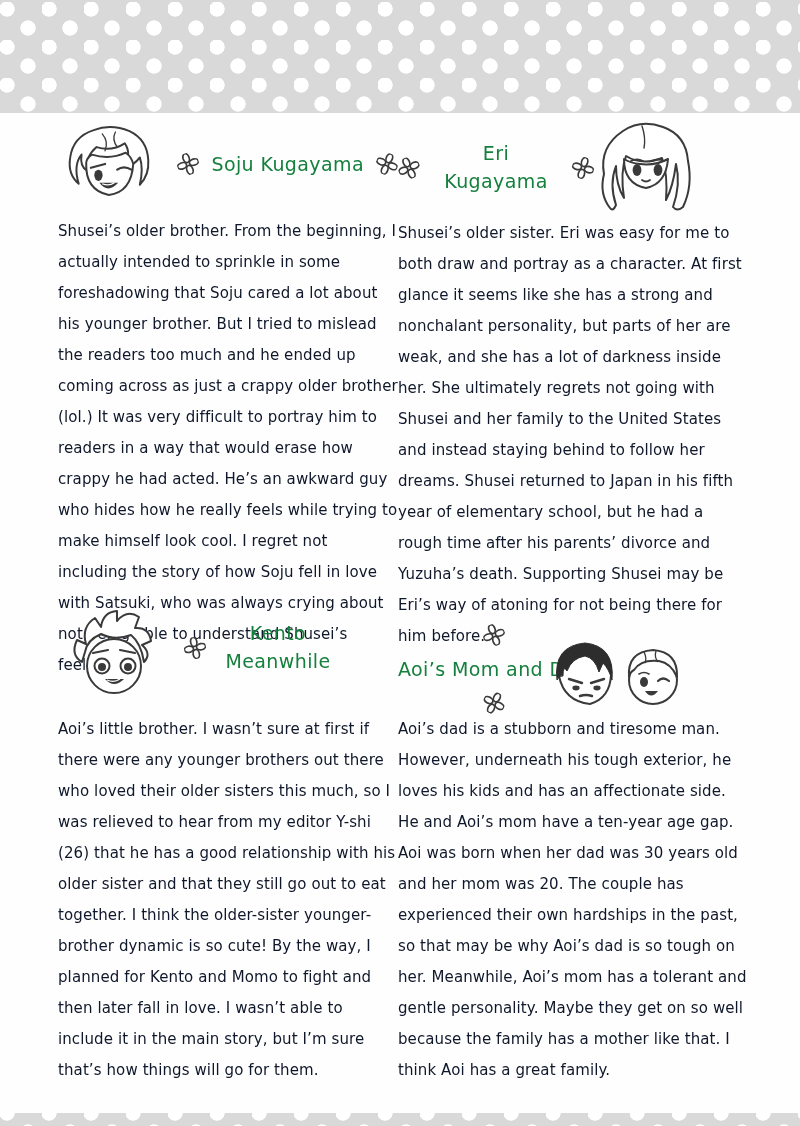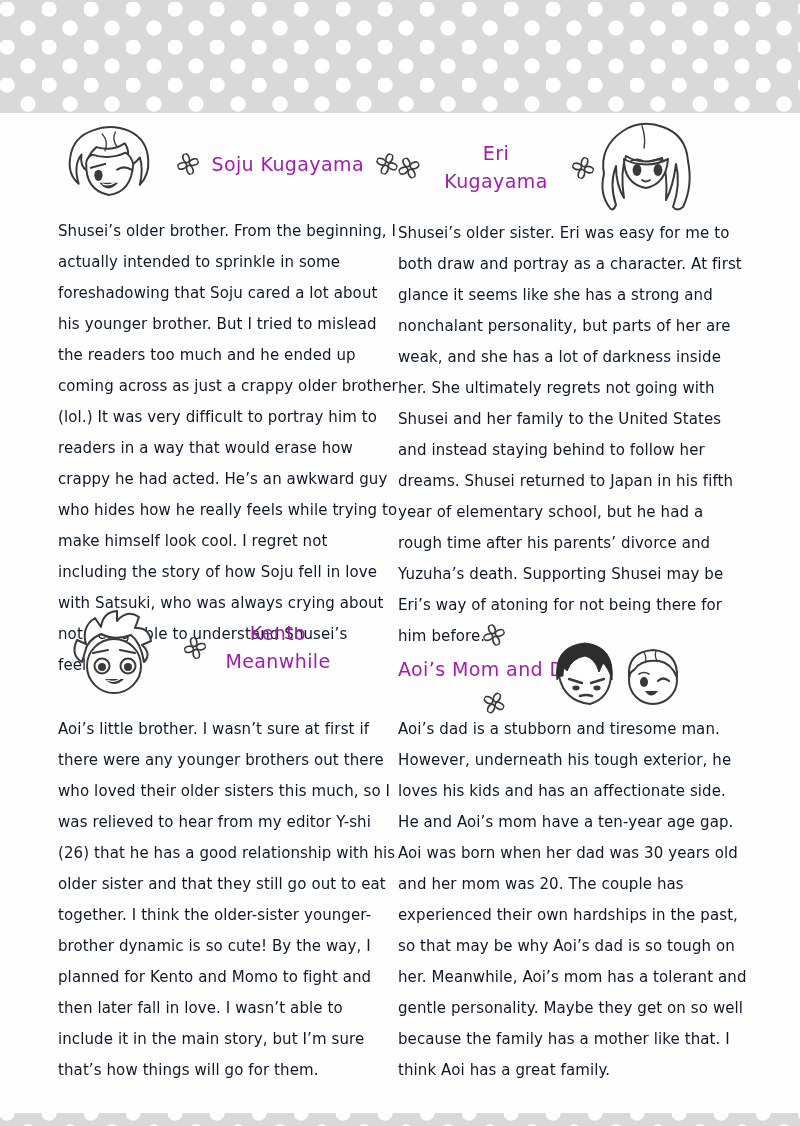--- a/index.html
+++ b/index.html
@@ -20,21 +20,21 @@
   .band-top{top:0;height:113px;background-position:0 2px;}
   .band-bottom{bottom:0;height:13px;background-position:0 -7px;}
 
   .char{position:absolute;}
   .char .body{
     margin:0;font-size:15px;line-height:31px;letter-spacing:0.1px;
     text-align:left;color:#0f172a;
   }
   .hdr{position:relative;}
   .title{
-    font-size:19px;letter-spacing:0.4px;color:#a21caf;
+    font-size:19px;letter-spacing:0.4px;color:#15803d;
     font-weight:400;white-space:nowrap;
   }
   .title-stack{text-align:center;line-height:1.45;}
   .trow{display:flex;align-items:center;gap:12px;}
   .flower{flex:0 0 auto;}
   .face{display:block;}
 
   
   #sec-soju   {left:58px; top:112px; width:340px;}
   #sec-eri    {left:398px;top:112px; width:352px;}

